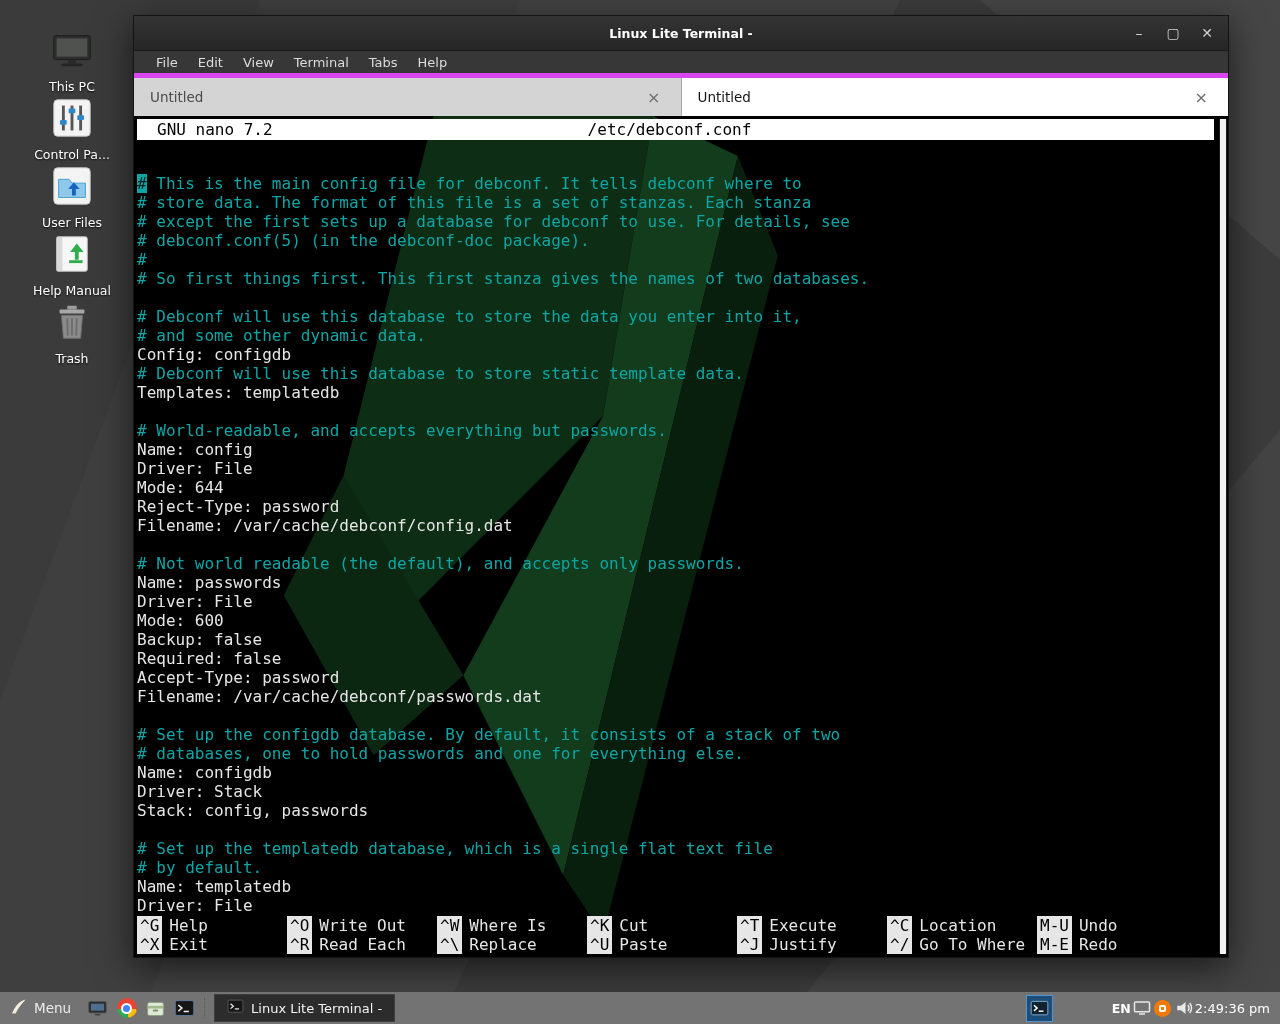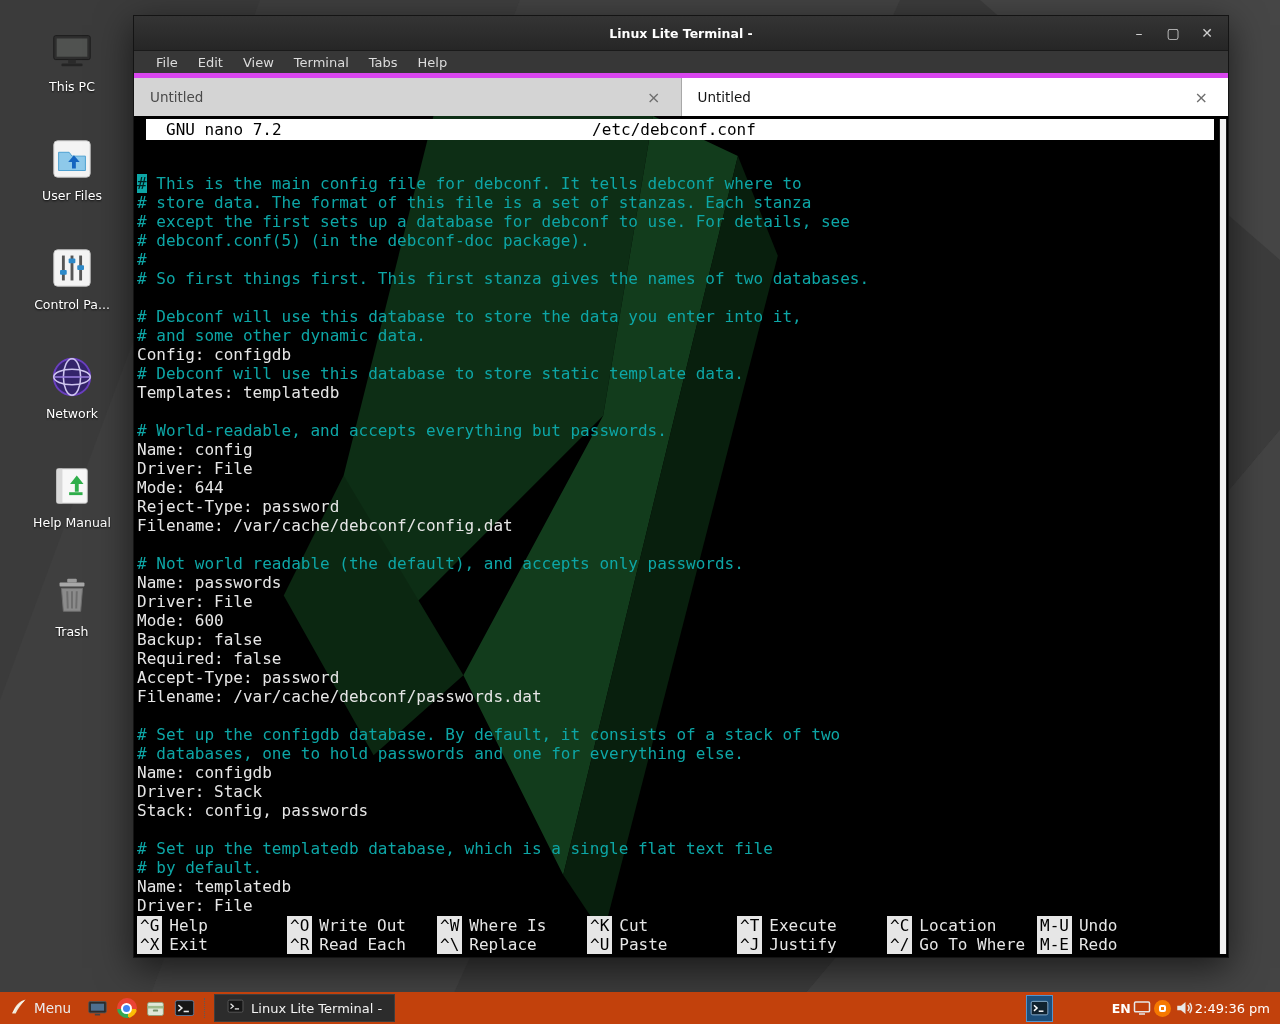--- a/index.html
+++ b/index.html
@@ -1,21 +1,21 @@
 <!DOCTYPE html>
 <html><head>
 <meta charset="utf-8">
 <style>
   * { margin:0; padding:0; box-sizing:border-box; }
   html,body { width:1280px; height:1024px; overflow:hidden; font-family:"DejaVu Sans",sans-serif; background:#464646; }
   .desktop { position:absolute; inset:0; }
   .bg-pattern { position:absolute; inset:0; }
 
   
-  .desktop-icons { position:absolute; left:26px; top:26px; width:92px; display:flex; flex-direction:column; gap:41px; }
+  .desktop-icons { position:absolute; left:26px; top:26px; width:92px; display:flex; flex-direction:column; }
   .dicon { display:flex; flex-direction:column; align-items:center; gap:5px; cursor:default; }
   .dicon .img { width:48px; height:48px; display:flex; align-items:center; justify-content:center; }
   .dicon .lbl { color:#fff; font-size:12.5px; text-shadow:0 1px 2px rgba(0,0,0,.85); text-align:center; max-width:90px; white-space:nowrap; overflow:hidden; }
 
   
   .window { position:absolute; left:133px; top:15px; width:1096px; height:943px; display:flex; flex-direction:column;
             border:1px solid #141414; box-shadow:0 10px 34px rgba(0,0,0,.6); background:#000; }
   .titlebar { height:35px; flex:0 0 35px; background:linear-gradient(#343434,#262626); position:relative; display:flex; align-items:center; border-bottom:1px solid #1a1a1a; }
   .titlebar .title { position:absolute; left:0; right:0; text-align:center; color:#fff; font-weight:bold; font-size:12.5px; }
   .win-btns { position:absolute; right:12px; display:flex; gap:16px; }
@@ -24,35 +24,35 @@
   .menu-item { color:#dcdcdc; font-size:13px; padding:3px 10px; }
   .tabbar { height:38px; flex:0 0 38px; display:flex; background:#ffffff; }
   .tab { flex:1; display:flex; align-items:center; padding:0 16px; font-size:13.5px; }
   .tab.inactive { background:#d4d4d4; color:#4a4a4a; border-right:1px solid #a8a8a8; }
   .tab.active { background:#ffffff; color:#141414; }
   .tab .x { margin-left:auto; font-size:16px; color:#6f6f6f; padding:0 4px; }
 
   
   .nano { position:relative; flex:1; background:#000; overflow:hidden; font-family:"DejaVu Sans Mono",monospace; }
   .nano-logo { position:absolute; inset:0; width:100%; height:100%; }
-  .nano-header { position:relative; margin:3px 14px 0 12px; height:21px; background:#fff; color:#000; font-size:16px; line-height:21px; z-index:2; }
+  .nano-header { position:relative; margin:3px 14px 0 3px; height:21px; background:#fff; color:#000; font-size:16px; line-height:21px; z-index:2; }
   .nano-header .ver { margin-left:20px; }
   .nano-header .fn { position:absolute; left:0; right:12px; text-align:center; }
   .nano-body { position:absolute; top:26px; bottom:44px; left:3px; right:14px; font-size:16px; line-height:19px; white-space:pre; color:#e6e6e6; z-index:1; overflow:hidden;margin-top:32px; }
   .line { height:19px; }
   .line.comment { color:#0da6a6; }
   .cursor { background:#0da6a6; color:#002020; }
   .nano-footer { position:absolute; left:3px; bottom:3px; display:grid; grid-template-columns:repeat(7,150px); font-size:16px; line-height:19px; color:#e6e6e6; z-index:2; }
   .sc-row { display:flex; gap:7px; height:19px; white-space:nowrap; }
   .key { background:#e6e6e6; color:#000; padding:0 3px; }
   .nano-scrollbar { position:absolute; top:3px; bottom:3px; right:1px; width:8px; background:#1c1c1c; z-index:3; }
   .nano-scrollbar .thumb { position:absolute; top:0; left:1px; width:6px; height:100%; background:#f2f2f2; }
 
   
-  .taskbar { position:absolute; left:0; bottom:0; width:1280px; height:32px; background:#c2410c; display:flex; align-items:center; z-index:10; }
+  .taskbar { position:absolute; left:0; bottom:0; width:1280px; height:32px; background:#737373; display:flex; align-items:center; z-index:10; }
   .menu-btn { display:flex; align-items:center; gap:7px; height:100%; padding:0 12px 0 10px; color:#ececec; font-size:13.5px; }
   .tb-icon { width:27px; height:27px; display:flex; align-items:center; justify-content:center; margin:0 1px; border-radius:3px; }
   .tb-divider { width:5px; height:20px; border-left:1px dotted #5a5a5a; margin:0 5px; }
   .task-btn { display:flex; align-items:center; gap:7px; height:28px; padding:0 12px; background:#2c2c2c; border:1px solid #3e3e3e; color:#f2f2f2; font-size:13px; max-width:210px; }
   .task-btn .t-lbl { white-space:nowrap; overflow:hidden; text-overflow:ellipsis; }
   .tray { margin-left:auto; display:flex; align-items:center; gap:1px; padding-right:10px; }
   .tray-term { width:27px; height:27px; background:#1d4e79; border:1px solid #5294cf; display:flex; align-items:center; justify-content:center; margin-right:58px; }
   .lang { color:#fff; font-weight:bold; font-size:12.5px; }
   .tray-ico { display:flex; align-items:center; justify-content:center; width:20px; height:20px; }
   .clock { color:#fff; font-size:13px; white-space:nowrap; }
@@ -86,50 +86,39 @@
             <rect x="20" y="34" width="8" height="4" fill="#2a2a2a"></rect>
             <rect x="13" y="38" width="22" height="3" rx="1" fill="#242424"></rect>
           </svg>
       </span>
       <span class="lbl">This PC</span>
     </div>
     <div class="dicon">
       <span class="img">
         <svg width="46" height="46" viewBox="0 0 48 48">
             <rect x="5" y="5" width="38" height="38" rx="4" fill="#f4f4f4" stroke="#c4c4c4"></rect>
-            <path d="M10 17 h11 l3 4 h14 v15 H10 z" fill="#8ec9ea" stroke="#4a9fd0"></path>
-            <path d="M24 34 v-7 h-4 l6-7 6 7 h-4 v7 z" fill="#1565c0"></path>
-          </svg>
-      </span>
-      <span class="lbl">User Files</span>
-    </div>
-    <div class="dicon">
-      <span class="img">
-        <svg width="46" height="46" viewBox="0 0 48 48">
-            <rect x="5" y="5" width="38" height="38" rx="4" fill="#f4f4f4" stroke="#c4c4c4"></rect>
             <line x1="15" y1="11" x2="15" y2="37" stroke="#555" stroke-width="3"></line>
             <line x1="24" y1="11" x2="24" y2="37" stroke="#555" stroke-width="3"></line>
             <line x1="33" y1="11" x2="33" y2="37" stroke="#555" stroke-width="3"></line>
             <rect x="11.5" y="26" width="7" height="5" rx="1" fill="#2c89c9"></rect>
             <rect x="20.5" y="14" width="7" height="5" rx="1" fill="#2c89c9"></rect>
             <rect x="29.5" y="21" width="7" height="5" rx="1" fill="#2c89c9"></rect>
           </svg>
       </span>
       <span class="lbl">Control Pa...</span>
     </div>
     <div class="dicon">
       <span class="img">
         <svg width="46" height="46" viewBox="0 0 48 48">
-            <circle cx="24" cy="24" r="19" fill="#34246b" stroke="#6a3fbf" stroke-width="2"></circle>
-            <ellipse cx="24" cy="24" rx="9" ry="19" fill="none" stroke="#cfc6ef" stroke-width="1.6"></ellipse>
-            <ellipse cx="24" cy="24" rx="19" ry="8" fill="none" stroke="#cfc6ef" stroke-width="1.6"></ellipse>
-            <path d="M6 24 h36" stroke="#9b7fe0" stroke-width="1.4"></path>
-          </svg>
-      </span>
-      <span class="lbl">Network</span>
+            <rect x="5" y="5" width="38" height="38" rx="4" fill="#f4f4f4" stroke="#c4c4c4"></rect>
+            <path d="M10 17 h11 l3 4 h14 v15 H10 z" fill="#8ec9ea" stroke="#4a9fd0"></path>
+            <path d="M24 34 v-7 h-4 l6-7 6 7 h-4 v7 z" fill="#1565c0"></path>
+          </svg>
+      </span>
+      <span class="lbl">User Files</span>
     </div>
     <div class="dicon">
       <span class="img">
         <svg width="46" height="46" viewBox="0 0 48 48">
             <rect x="8" y="6" width="32" height="36" rx="2" fill="#f7f7f7" stroke="#bdbdbd"></rect>
             <rect x="8" y="6" width="6" height="36" fill="#d9d9d9"></rect>
             <path d="M27 30 v-8 h-5 l7-9 7 9 h-5 v8 z" fill="#2fae4a"></path>
             <path d="M21 32 h14" stroke="#2fae4a" stroke-width="3"></path>
           </svg>
       </span>

